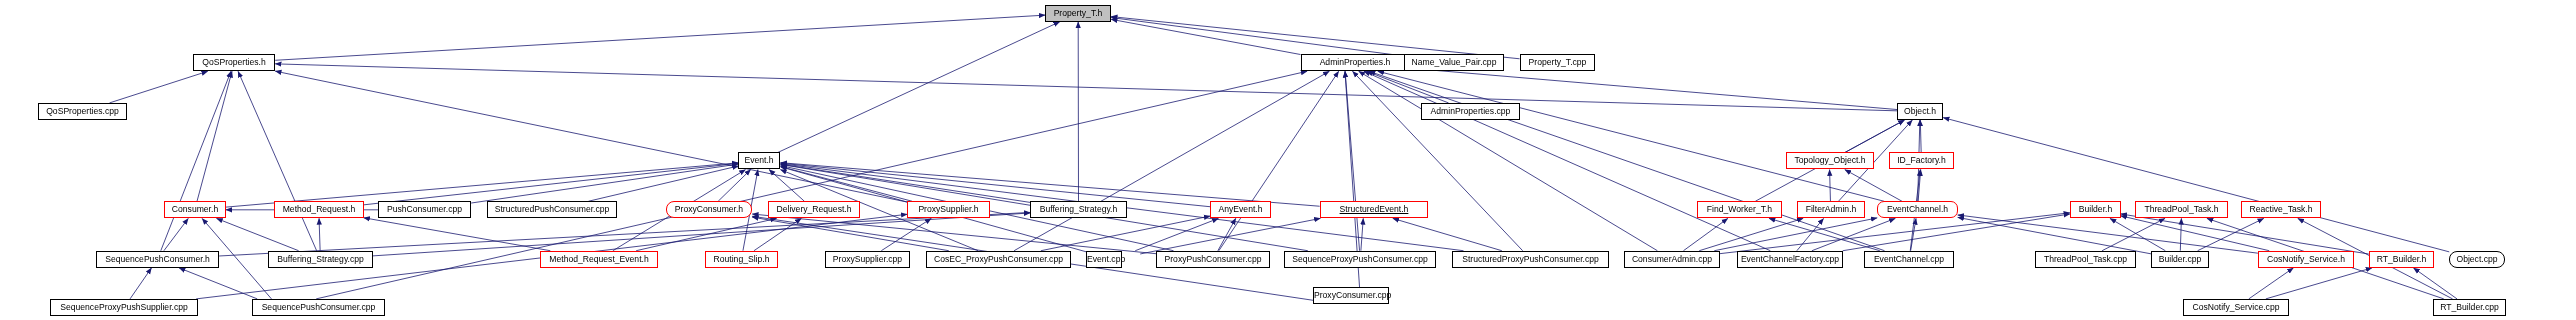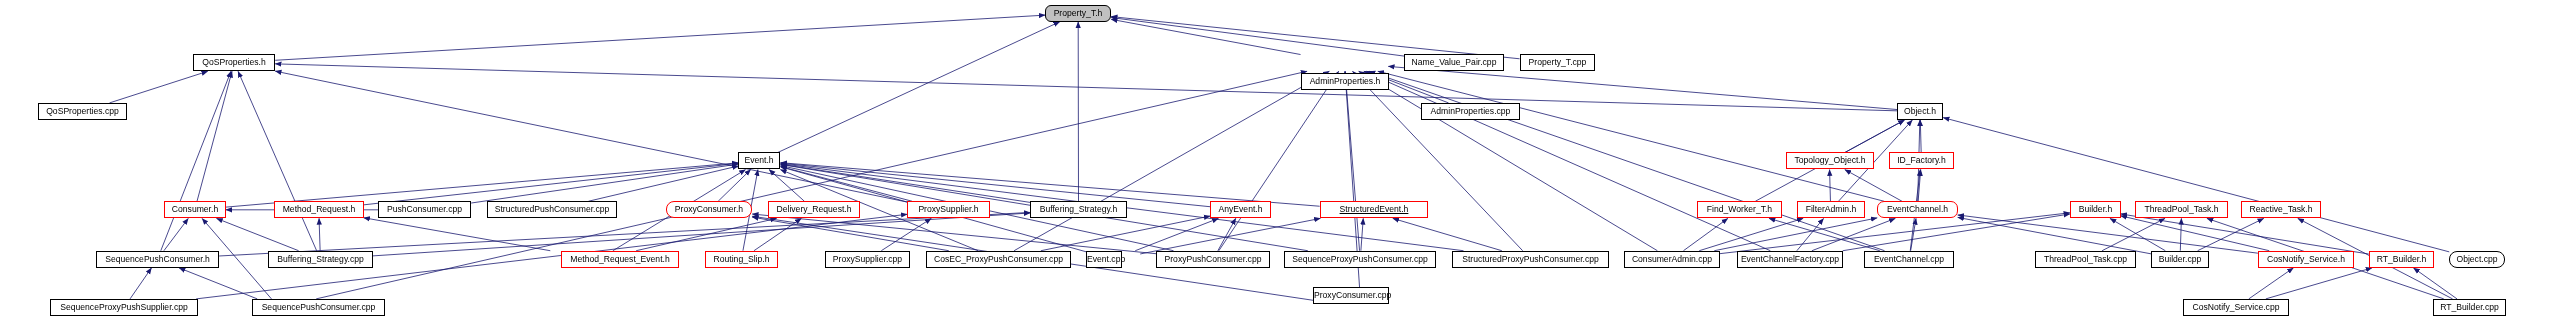--- a/index.html
+++ b/index.html
@@ -23,21 +23,21 @@
     background: #ffffff;
     border: 0.7px solid #000000;
     color: #000000;
     font-size: 8.6px;
     line-height: 15px;
     text-align: center;
     white-space: nowrap;
     cursor: pointer;
   }
   .node.red { border-color: #ff0000; }
-  .node.main { background: #c0c0c0; cursor: default; border-radius: 6px; }
+  .node.main { background: #c0c0c0; cursor: default; }
 </style>
 </head>
 <body>
 
 <div id="graph-canvas">
   <svg id="edge-layer" xmlns="http://www.w3.org/2000/svg" viewBox="0 0 3904 485" width="2576" height="320">
     <defs>
       <marker id="arrowhead" markerWidth="11" markerHeight="9" refX="9.5" refY="4.5" orient="auto" markerUnits="userSpaceOnUse">
         <path d="M0,0.5 L10,4.5 L0,8.5 z" fill="#191970"></path>
       </marker>
@@ -137,21 +137,21 @@
         <line x1="3330.6066666666666" y1="380" x2="3430.8933333333334" y2="331" stroke="#191970" stroke-width="1.2" marker-end="url(#arrowhead)"></line>
         <line x1="3717.010135135135" y1="453" x2="3482.489864864865" y2="331" stroke="#191970" stroke-width="1.2" marker-end="url(#arrowhead)"></line>
         <line x1="3408.198630136986" y1="453" x2="3475.801369863014" y2="406" stroke="#191970" stroke-width="1.2" marker-end="url(#arrowhead)"></line>
         <line x1="3723.746575342466" y1="453" x2="3657.753424657534" y2="406" stroke="#191970" stroke-width="1.2" marker-end="url(#arrowhead)"></line>
         <line x1="3434.0205479452056" y1="453" x2="3594.9794520547944" y2="406" stroke="#191970" stroke-width="1.2" marker-end="url(#arrowhead)"></line>
       </g>
   </svg>
   <div id="node-layer">
       <div class="node main" style="left: 1045px; top: 4.6px; width: 66px; background: rgb(192, 192, 192);">Property_T.h</div>
       <div class="node" style="left: 193px; top: 54px; width: 82px;">QoSProperties.h</div>
-      <div class="node" style="left: 1301px; top: 54px; width: 88px; margin-top: 19px;">AdminProperties.h</div>
+      <div class="node" style="left: 1301px; top: 54px; width: 108px;">AdminProperties.h</div>
       <div class="node" style="left: 1404px; top: 54px; width: 100px;">Name_Value_Pair.cpp</div>
       <div class="node" style="left: 1520px; top: 54px; width: 75px;">Property_T.cpp</div>
       <div class="node" style="left: 38px; top: 103px; width: 89px;">QoSProperties.cpp</div>
       <div class="node" style="left: 1421px; top: 103px; width: 99px;">AdminProperties.cpp</div>
       <div class="node" style="left: 1897px; top: 103px; width: 46px;">Object.h</div>
       <div class="node" style="left: 738px; top: 152px; width: 42px;">Event.h</div>
       <div class="node red" style="left: 1786px; top: 152px; width: 88px; border-color: rgb(255, 0, 0);">Topology_Object.h</div>
       <div class="node red" style="left: 1889px; top: 152px; width: 65px; border-color: rgb(255, 0, 0);">ID_Factory.h</div>
       <div class="node red" style="left: 164px; top: 201px; width: 62px; border-color: rgb(255, 0, 0);">Consumer.h</div>
       <div class="node red" style="left: 274px; top: 201px; width: 90px; border-color: rgb(255, 0, 0);">Method_Request.h</div>
@@ -164,21 +164,21 @@
       <div class="node red" style="left: 1210px; top: 201px; width: 61px; border-color: rgb(255, 0, 0);">AnyEvent.h</div>
       <div class="node red" style="left: 1320px; top: 201px; width: 108px; border-color: rgb(255, 0, 0); text-decoration: underline;">StructuredEvent.h</div>
       <div class="node red" style="left: 1697px; top: 201px; width: 85px; border-color: rgb(255, 0, 0);">Find_Worker_T.h</div>
       <div class="node red" style="left: 1797px; top: 201px; width: 68px; border-color: rgb(255, 0, 0);">FilterAdmin.h</div>
       <div class="node red" style="left: 1877px; top: 201px; width: 81px; border-color: rgb(255, 0, 0); border-radius: 7px;">EventChannel.h</div>
       <div class="node red" style="left: 2070px; top: 201px; width: 51px; border-color: rgb(255, 0, 0);">Builder.h</div>
       <div class="node red" style="left: 2135px; top: 201px; width: 93px; border-color: rgb(255, 0, 0);">ThreadPool_Task.h</div>
       <div class="node red" style="left: 2241px; top: 201px; width: 80px; border-color: rgb(255, 0, 0);">Reactive_Task.h</div>
       <div class="node" style="left: 96px; top: 251px; width: 123px;">SequencePushConsumer.h</div>
       <div class="node" style="left: 268px; top: 251px; width: 105px;">Buffering_Strategy.cpp</div>
-      <div class="node red" style="left: 540px; top: 251px; width: 118px; border-color: rgb(255, 0, 0); margin-left: 21px;">Method_Request_Event.h</div>
+      <div class="node red" style="left: 540px; top: 251px; width: 118px; border-color: rgb(255, 0, 0);">Method_Request_Event.h</div>
       <div class="node red" style="left: 705px; top: 251px; width: 73px; border-color: rgb(255, 0, 0);">Routing_Slip.h</div>
       <div class="node" style="left: 825px; top: 251px; width: 85px;">ProxySupplier.cpp</div>
       <div class="node" style="left: 926px; top: 251px; width: 145px;">CosEC_ProxyPushConsumer.cpp</div>
       <div class="node" style="left: 1086px; top: 251px; width: 36px;">Event.cpp</div>
       <div class="node" style="left: 1156px; top: 251px; width: 114px;">ProxyPushConsumer.cpp</div>
       <div class="node" style="left: 1284px; top: 251px; width: 152px;">SequenceProxyPushConsumer.cpp</div>
       <div class="node" style="left: 1452px; top: 251px; width: 157px;">StructuredProxyPushConsumer.cpp</div>
       <div class="node" style="left: 1624px; top: 251px; width: 96px;">ConsumerAdmin.cpp</div>
       <div class="node" style="left: 1737px; top: 251px; width: 106px;">EventChannelFactory.cpp</div>
       <div class="node" style="left: 1864px; top: 251px; width: 90px;">EventChannel.cpp</div>

